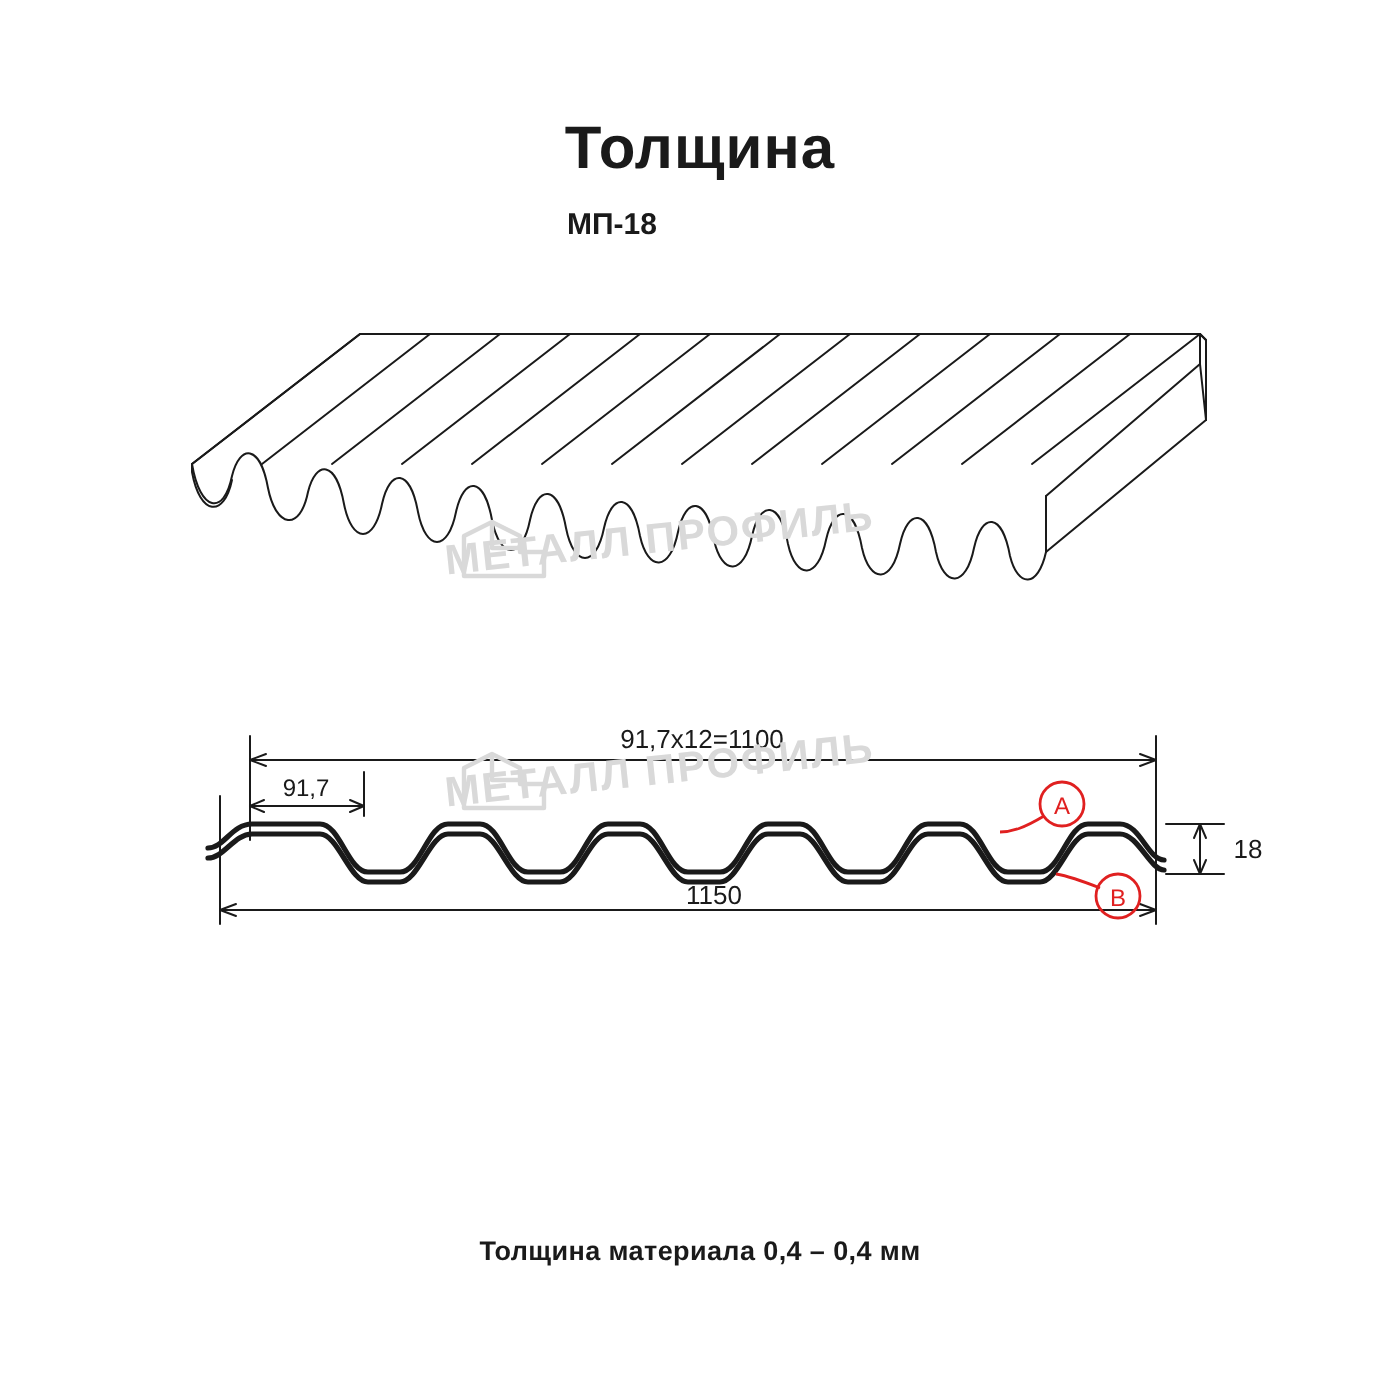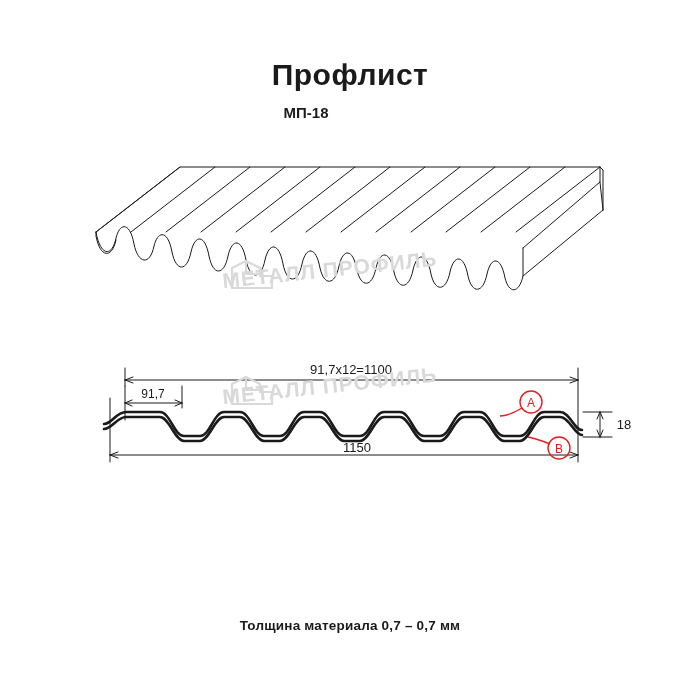--- a/index.html
+++ b/index.html
@@ -75,21 +75,21 @@
   .wm-logo {
     position: absolute;
     pointer-events: none;
   }
 </style>
 </head>
 <body>
 
 <div class="page">
 
-  <div class="title">Профлист</div>
+  <div class="title">Толщина</div>
   <div class="subtitle">МП-18</div>
 
   <svg class="svg-layer" width="700" height="700" style="pointer-events:none;">
     <g fill="none" stroke="#1a1a1a" stroke-width="1" stroke-linejoin="round" stroke-linecap="round">
 
       <path d="M96,232 L180,167 L600,167 L603,170"></path>
 
       <path d="M96,232 L180,167"></path>
       <path d="M131,232 L215,167"></path>
       <path d="M166,232 L250,167"></path>
@@ -242,15 +242,15 @@
   </svg>
 
   <div class="wm wm2">МЕТАЛЛ ПРОФИЛЬ</div>
   <svg class="wm-logo" style="left:226px; top:372px;" width="56" height="40">
     <g fill="none" stroke="#d9d9d9" stroke-width="2.2" stroke-linejoin="round">
       <path d="M6,30 L6,12 L20,5 L34,12 L34,20 L46,20 L46,32 L6,32 Z"></path>
       <path d="M20,5 L20,18 L34,18"></path>
     </g>
   </svg>
 
-  <div class="footer-note">Толщина материала 0,7 – 0,7 мм</div>
+  <div class="footer-note">Толщина материала 0,4 – 0,4 мм</div>
 
 </div>
 
 </body></html>

